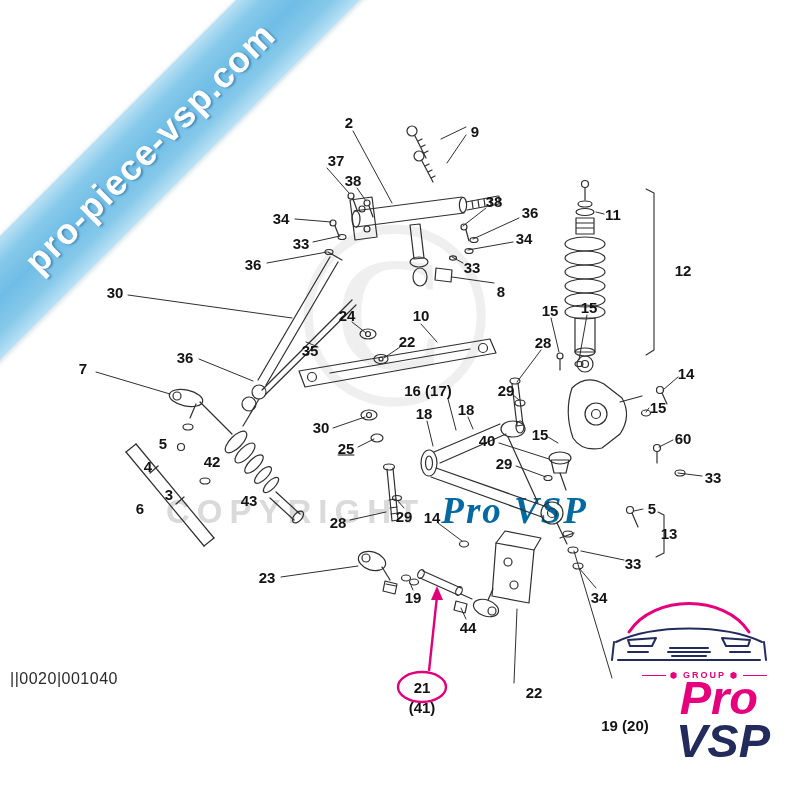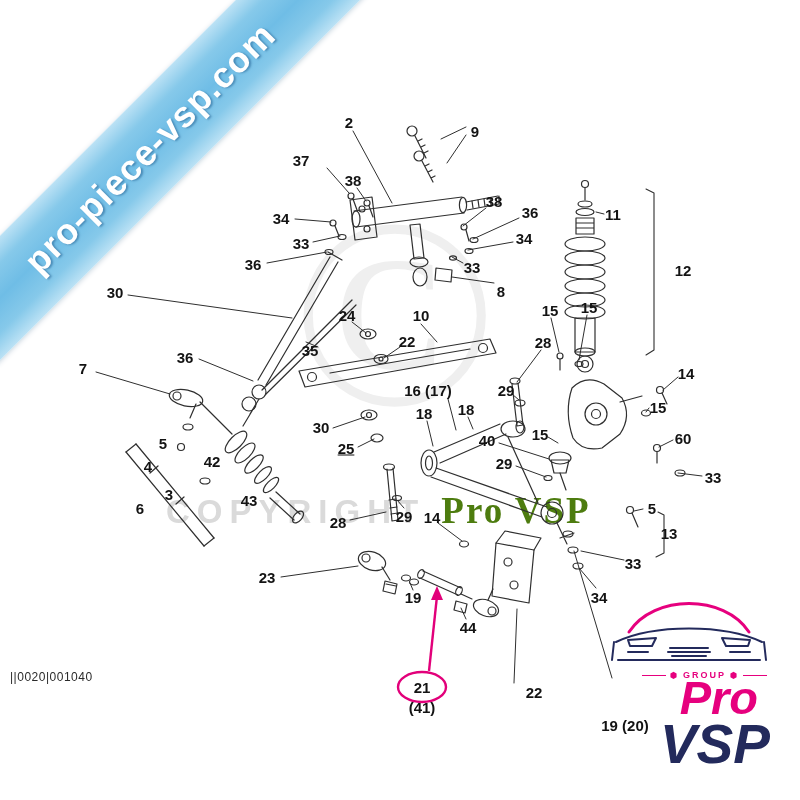--- a/index.html
+++ b/index.html
@@ -3,45 +3,45 @@
 <meta charset="utf-8">
 <style>
   html,body{margin:0;padding:0}
   body{width:800px;height:800px;background:#fff;font-family:"Liberation Sans",sans-serif;position:relative;overflow:hidden}
   .stage{position:absolute;left:0;top:0;width:800px;height:800px;overflow:hidden;background:#fff}
 
   .wm-symbol{position:absolute;left:292px;top:178px;font-size:270px;line-height:270px;
     font-family:"Liberation Serif",serif;color:#efefef;user-select:none}
   .wm-copy{position:absolute;left:166px;top:489px;white-space:nowrap;color:#dadada;
     font-weight:bold;font-size:33px;letter-spacing:7px}
-  .wm-copy .brand{font-family:"Liberation Serif",serif;font-size:37px;
-    letter-spacing:2px;color:#4d7c0f}
+  .wm-copy .brand{font-family:"Liberation Serif",serif;font-style:italic;font-size:37px;
+    letter-spacing:2px;color:#0369a1}
 
   svg.art{position:absolute;left:0;top:0}
   .labels-layer{position:absolute;left:0;top:0;width:800px;height:800px}
   .part-label{position:absolute;transform:translate(-50%,-50%);font-weight:bold;font-size:15px;
     color:#131313;white-space:nowrap;font-family:"Liberation Sans",sans-serif}
 
-  .code{position:absolute;left:10px;top:670px;font-size:12px;color:#2a2a2a;letter-spacing:.5px}
+  .code{position:absolute;left:10px;top:670px;font-size:16px;color:#2a2a2a;letter-spacing:.5px}
 
   .ribbon{position:absolute;left:-112px;top:104px;width:524px;height:88px;transform:rotate(-45deg);
     display:flex;align-items:center;justify-content:center;
     background:linear-gradient(to bottom,#bce2f5 0%,#86c9ea 22%,#6fbde6 50%,#86c9ea 78%,#bce2f5 100%);
     box-shadow:0 1px 5px rgba(40,90,130,.25)}
   .ribbon span{color:#fff;font-size:36px;font-weight:bold;letter-spacing:1px;
     text-shadow:1px 2px 2px rgba(30,90,140,.5)}
 
   .logo{position:absolute;left:598px;top:576px;width:188px;height:200px}
   .logo .car{position:absolute;left:6px;top:2px}
   .group-row{position:absolute;left:44px;top:94px;display:flex;align-items:center;gap:4px;
     font-size:9px;font-weight:bold;letter-spacing:2px}
   .group-row .rule{width:24px;border-top:1.5px solid currentColor;height:0}
   .group-row .hex{font-size:8px}
   .logo .pro{position:absolute;right:28px;top:98px;font-size:47px;line-height:1;font-weight:bold;font-style:italic}
-  .logo .vsp{position:absolute;right:16px;top:141px;font-size:55px;line-height:1;font-weight:bold;font-style:italic}
+  .logo .vsp{position:absolute;right:16px;top:141px;font-size:47px;line-height:1;font-weight:bold;font-style:italic}
   .pink-text{color:#e6007e}
   .navy-text{color:#232a5c}
 </style>
 </head>
 <body>
 
 <div class="stage">
 
   <div class="wm-symbol">©</div>
 
@@ -273,21 +273,21 @@
     <g fill="none">
       <ellipse class="hl-stroke" cx="422" cy="687" rx="24" ry="15" stroke="#e2007a" stroke-width="2.4"></ellipse>
       <path class="hl-stroke" d="M429 671 L437 596" stroke="#e2007a" stroke-width="2.4"></path>
       <path class="hl-fill" d="M437 586 L431 600 L443 600 Z" fill="#e2007a" stroke="none"></path>
     </g>
   </svg>
 
   <div class="labels-layer">
       <span class="part-label" style="left: 349px; top: 122px;">2</span>
       <span class="part-label" style="left: 475px; top: 131px;">9</span>
-      <span class="part-label" style="left: 301px; top: 160px;">37</span>
+      <span class="part-label" style="left: 336px; top: 160px;">37</span>
       <span class="part-label" style="left: 353px; top: 180px;">38</span>
       <span class="part-label" style="left: 281px; top: 218px;">34</span>
       <span class="part-label" style="left: 301px; top: 243px;">33</span>
       <span class="part-label" style="left: 494px; top: 201px;">38</span>
       <span class="part-label" style="left: 530px; top: 212px;">36</span>
       <span class="part-label" style="left: 524px; top: 238px;">34</span>
       <span class="part-label" style="left: 472px; top: 267px;">33</span>
       <span class="part-label" style="left: 501px; top: 291px;">8</span>
       <span class="part-label" style="left: 253px; top: 264px;">36</span>
       <span class="part-label" style="left: 613px; top: 214px;">11</span>

